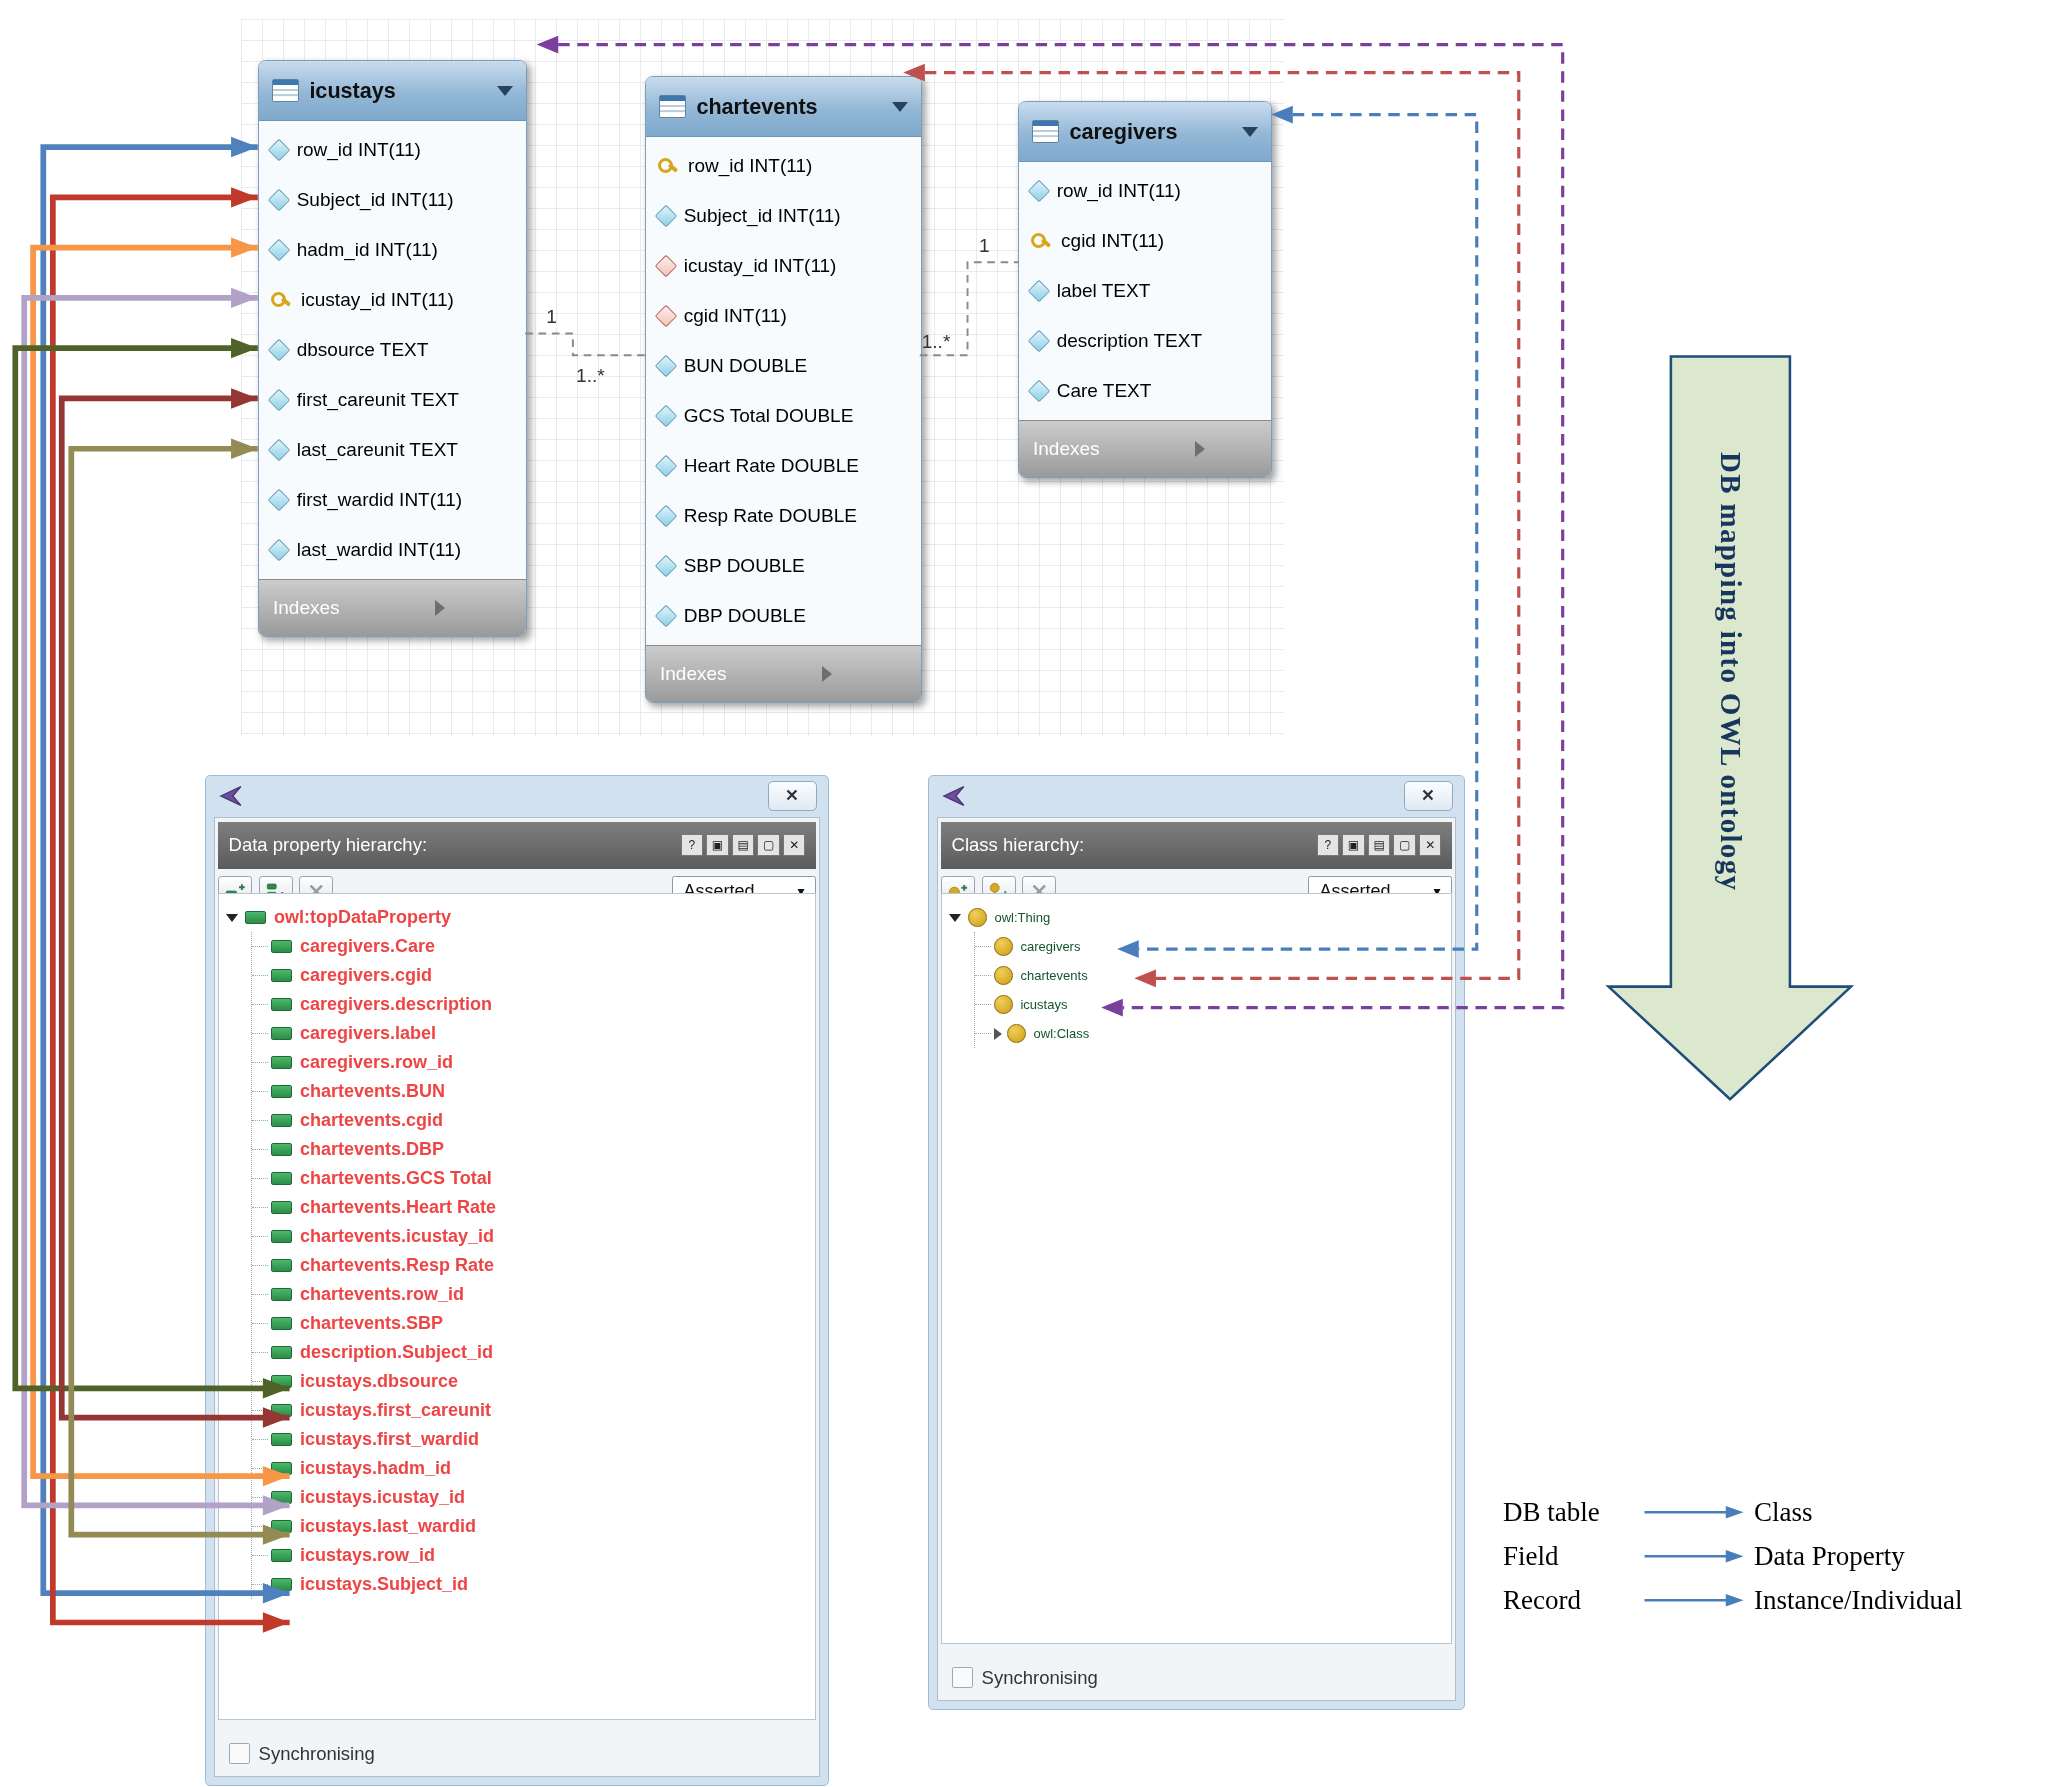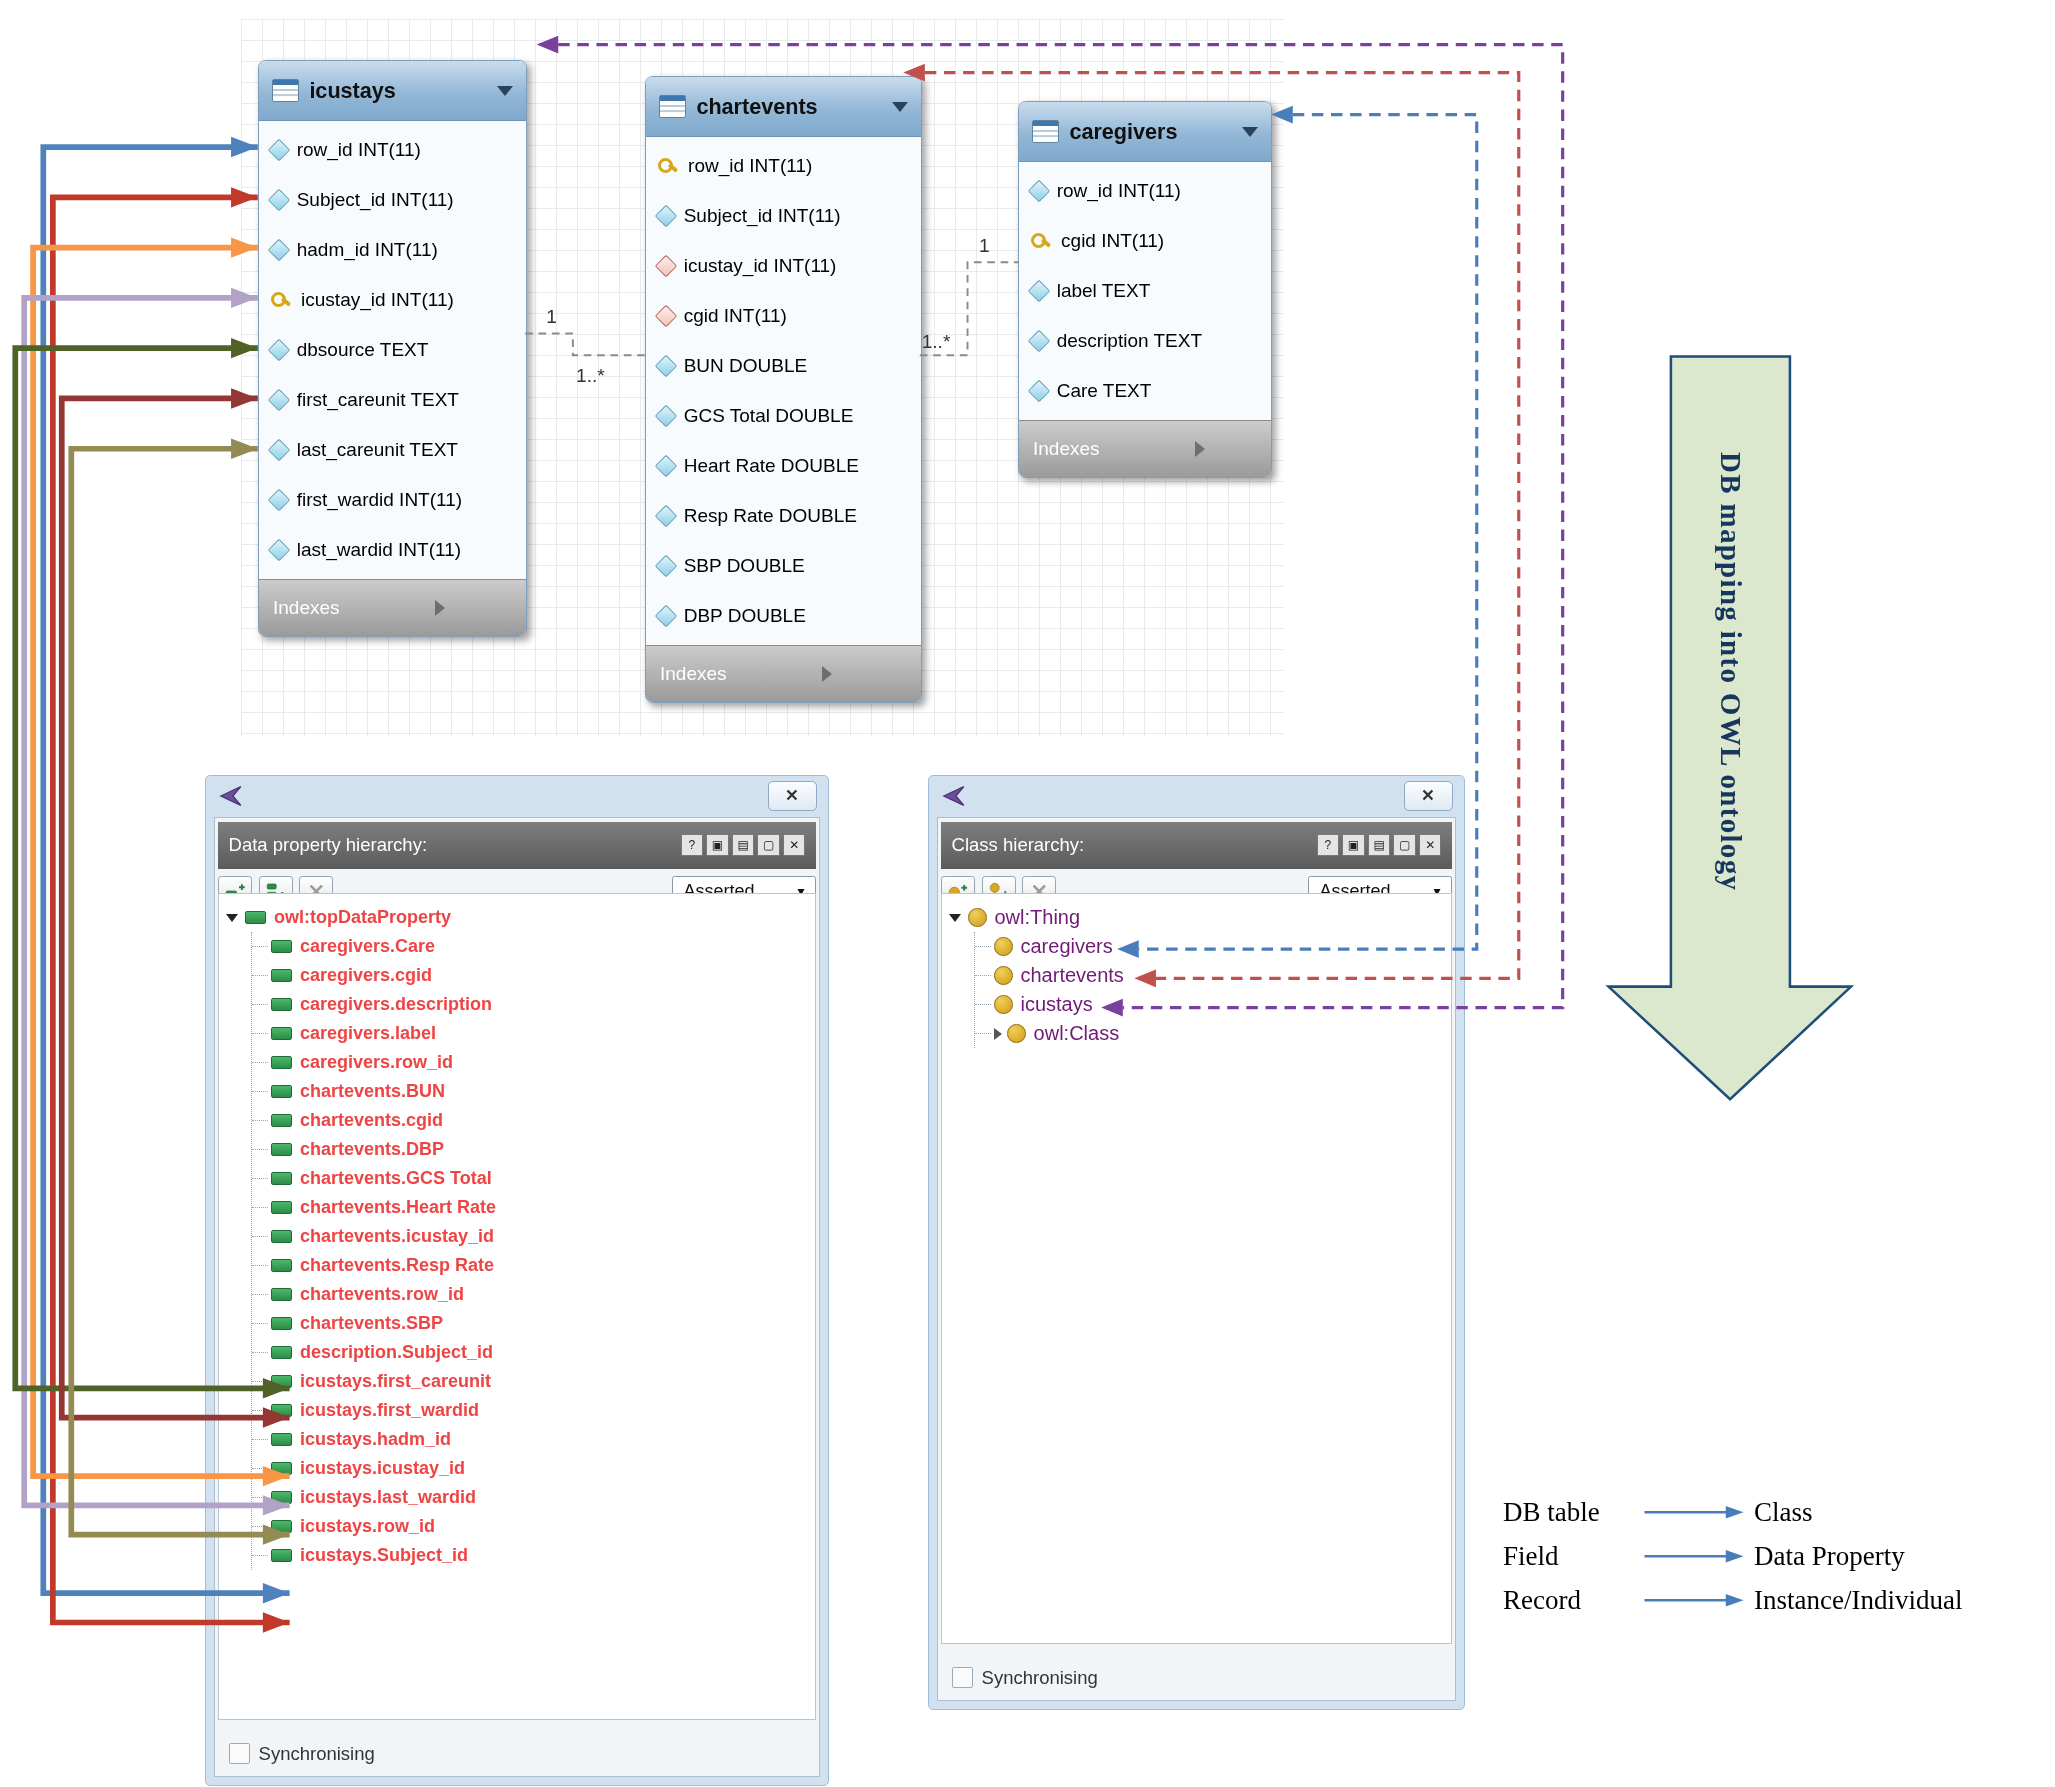--- a/index.html
+++ b/index.html
@@ -61,21 +61,21 @@
          padding:9px 6.4px;overflow:hidden;}
   .trow{height:29px;display:flex;align-items:center;}
   .caret-down{width:0;height:0;border-left:6.4px solid transparent;border-right:6.4px solid transparent;
               border-top:8.3px solid #222;margin-right:7.6px;flex:none;}
   .caret-right{width:0;height:0;border-top:6.4px solid transparent;border-bottom:6.4px solid transparent;
                border-left:8.3px solid #555;margin-right:5.1px;flex:none;}
   .dp-icon{width:19px;height:10.8px;background:linear-gradient(#4cb86a,#2c8c48);border:0.6px solid #1c6a34;
            border-radius:1.9px;margin-right:7.6px;flex:none;}
   .cl-icon{width:16.5px;height:16.5px;border-radius:50%;background:radial-gradient(circle at 35% 30%,#f0cf5a,#cf9d14);
            border:0.6px solid #8d6c12;margin-right:7.6px;flex:none;}
-  .tlabel{font-size:20px;color:#701a75;white-space:nowrap;}
+  .tlabel{font-size:13px;color:#14532d;white-space:nowrap;}
   .dp-tree .tlabel{font-weight:bold;font-size:18px;color:#ef4444;}
   .kids{margin-left:25.5px;border-left:0.6px dotted #9aa7b0;}
   .kids .trow::before{content:"";width:15.3px;border-top:0.6px dotted #9aa7b0;margin-right:3.8px;flex:none;}
   .psync{position:absolute;left:14px;bottom:11.5px;display:flex;align-items:center;gap:9px;font-size:18.5px;color:#333;margin-top:36px;}
   .syncbox{width:19px;height:19px;border:1.3px solid #9aabb8;background:#fafafa;border-radius:1.9px;flex:none;}
 
   
   .underlay{position:absolute;left:0;top:0;z-index:5;pointer-events:none;}
   .overlay{position:absolute;left:0;top:0;z-index:60;pointer-events:none;}
   svg text{font-family:"Liberation Sans",sans-serif;font-size:30px;fill:#333;}
@@ -341,20 +341,24 @@
               <span class="dp-icon"></span>
               <span class="tlabel">chartevents.row_id</span>
             </div>
           <div class="trow">
               <span class="dp-icon"></span>
               <span class="tlabel">chartevents.SBP</span>
             </div>
           <div class="trow">
               <span class="dp-icon"></span>
               <span class="tlabel">description.Subject_id</span>
+            </div>
+          <div class="trow">
+              <span class="dp-icon"></span>
+              <span class="tlabel">icustays.dbsource</span>
             </div>
           <div class="trow">
               <span class="dp-icon"></span>
               <span class="tlabel">icustays.first_careunit</span>
             </div>
           <div class="trow">
               <span class="dp-icon"></span>
               <span class="tlabel">icustays.first_wardid</span>
             </div>
           <div class="trow">

